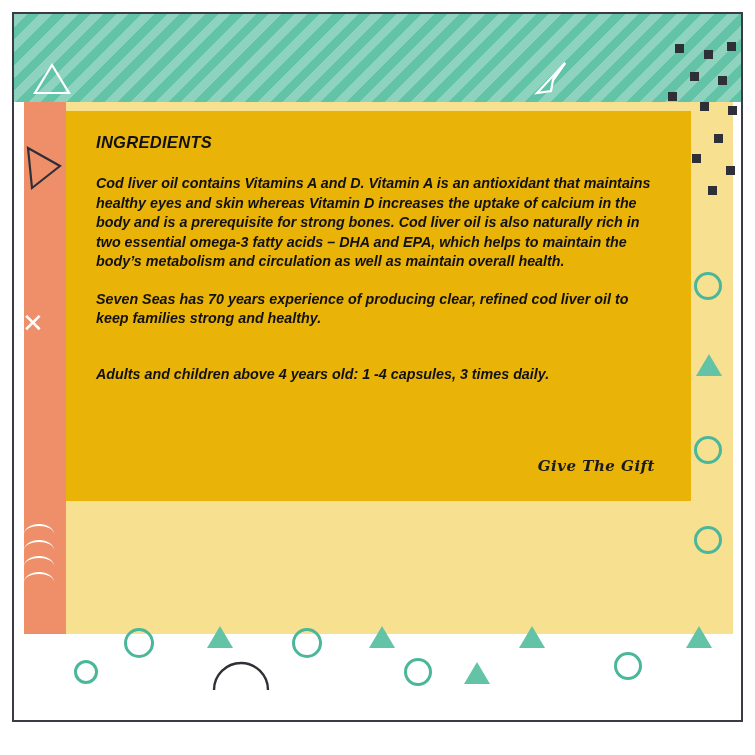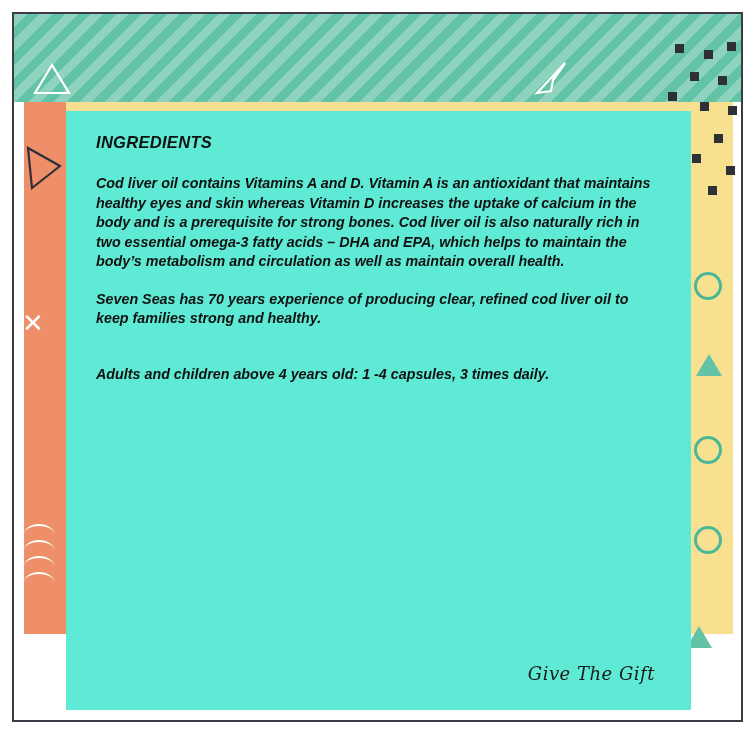--- a/index.html
+++ b/index.html
@@ -137,22 +137,22 @@
     stroke: #2f2f38;
     fill: none;
   }
 
   
   #text-card {
     position: absolute;
     left: 52px;
     top: 97px;
     width: 625px;
-    height: 599px;
-    background: #5eead4;
+    height: 390px;
+    background: #eab308;
     padding: 22px 30px 0 30px;
     box-sizing: border-box;
   }
 
   .heading {
     font-family: "Liberation Sans", sans-serif;
     font-style: italic;
     font-weight: bold;
     font-size: 16.5px;
     color: #111111;
@@ -170,22 +170,22 @@
   }
   .para-gap { height: 18px; }
   .heading-gap { height: 36px; }
 
   #signature {
     position: absolute;
     right: 36px;
     bottom: 26px;
     font-family: "DejaVu Serif", serif;
     font-style: italic;
-    font-weight: normal;
-    font-size: 18px;
+    font-weight: bold;
+    font-size: 15px;
     color: #1a1a1a;
     letter-spacing: 0.5px;
   }
 </style>
 </head>
 <body>
 
 <div id="poster-canvas">
   <div id="poster-frame">
 

